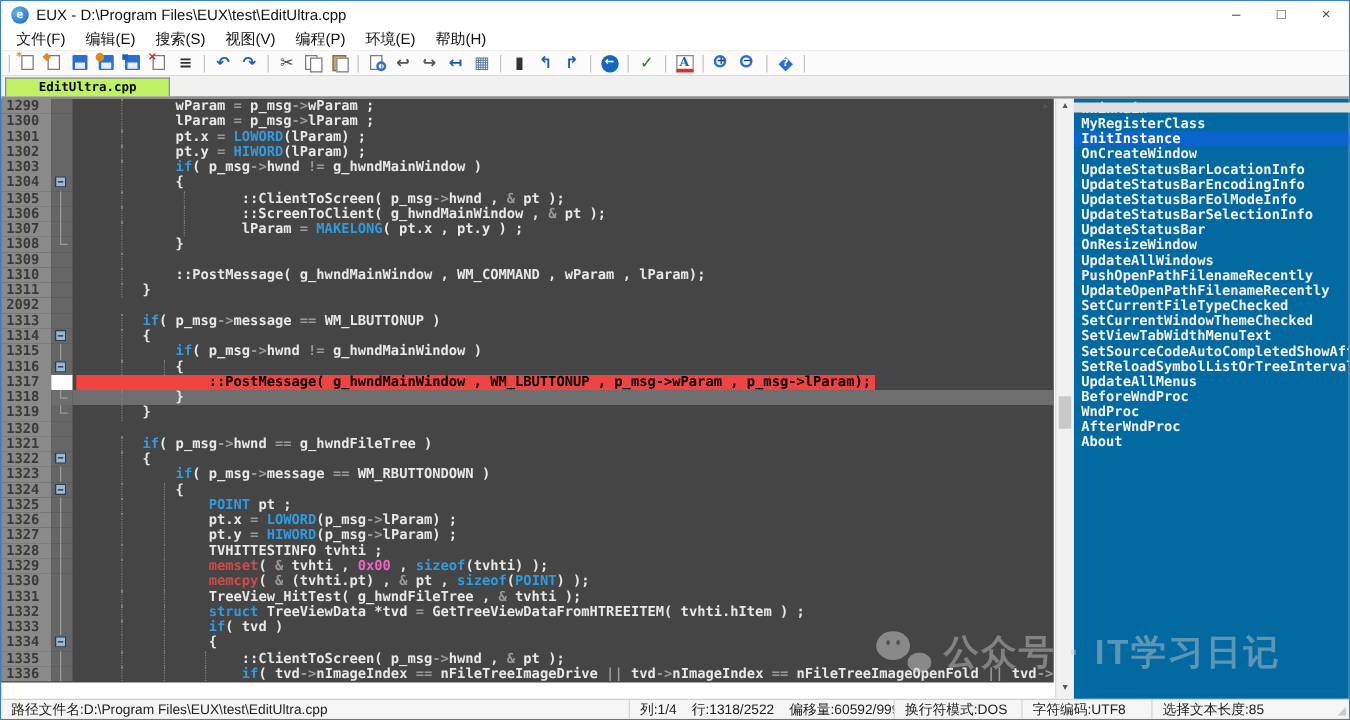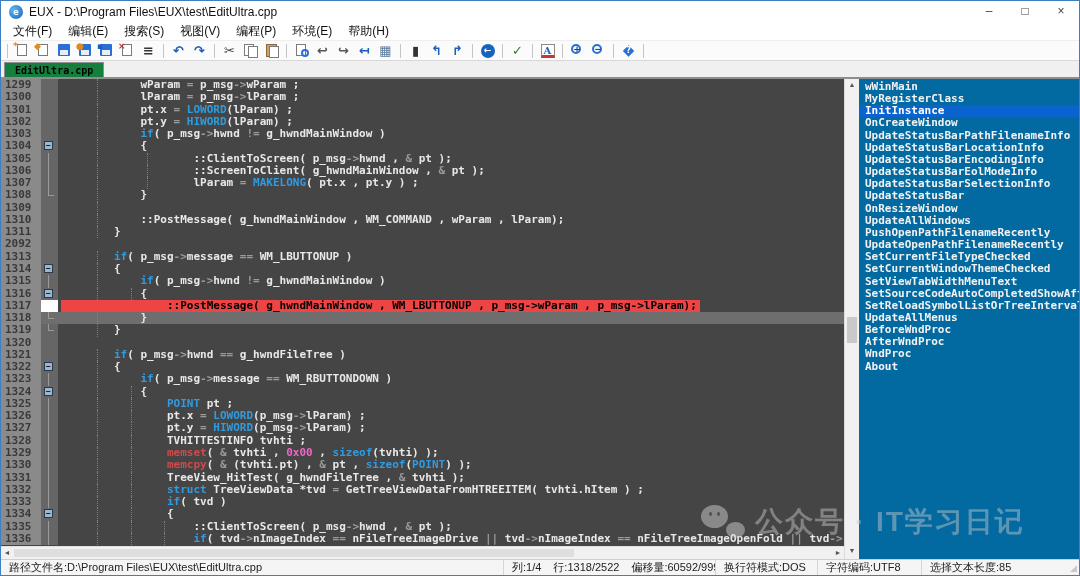--- a/index.html
+++ b/index.html
@@ -33,25 +33,25 @@
   .tbi .clip{position:absolute;left:4px;top:2px;width:11px;height:13px;background:#c9a36a;border:1px solid #8a6a3a}
   .tbi .mag{position:absolute;right:2px;bottom:2px;width:8px;height:8px;border:2px solid #2a6fd4;border-radius:50%}
   .tbi .mag.big{left:3px;top:2px;width:10px;height:10px}
   .tbi .zs{position:absolute;left:5px;top:1px;font:bold 9px/12px "DejaVu Sans",sans-serif;color:#1b3f7a;width:8px;text-align:center}
   .tbi .ab{width:14px;height:14px;background:#fff;border:1px solid #8a8a8a;color:#1b5fb8;
            font:bold 10px/12px "DejaVu Serif",serif;text-align:center;border-bottom:3px solid #cc3333}
   .tbi .dia{font:15px/17px "DejaVu Sans",sans-serif;color:#2a6fd4}
   .tbi .dq{position:absolute;left:0;right:0;text-align:center;color:#fff;font:bold 8px/17px "DejaVu Sans",sans-serif}
   
   .tabbar{height:18px;background:#f0f0f0;border-bottom:2px solid #8e8e8e;display:flex;align-items:flex-end}
-  .tab{background:#15803d;border:1px solid #8e8e8e;border-bottom:none;margin-left:3px;
-       padding:1px 10px 0;font:bold 10px/13px "DejaVu Sans Mono",monospace;color:#000;height:15px}
+  .tab{background:#bef264;border:1px solid #8e8e8e;border-bottom:none;margin-left:3px;
+       padding:1px 26px 0;font:bold 10px/13px "DejaVu Sans Mono",monospace;color:#000;height:15px}
   
   .main{display:flex;height:480px}
-  .edcol{width:843px;display:flex;flex-direction:column;flex:0 0 auto}
+  .edcol{width:843px;display:flex;flex-direction:row;flex:0 0 auto}
   .editor{height:467px;background:#454545;overflow:hidden;display:flex;flex-direction:column}
   .ln{display:flex;height:12.28px;flex:0 0 auto}
   .gut{width:40px;flex:0 0 auto;background:#8a8a8a;color:#3a3a3a;padding-left:4px;
        font:bold 11px/12.28px "DejaVu Sans Mono",monospace}
   .fm{width:17px;flex:0 0 auto;background:#666;position:relative}
   .fmk{position:absolute;left:3px;top:1px;width:9px;height:9px;background:#9db6cf;border:1px solid #2a3a4a;
        color:#101820;font:bold 8px/7px "DejaVu Sans Mono",monospace;text-align:center}
   .fv{position:absolute;left:7px;top:0;bottom:0;width:1px;background:#9a9a9a}
   .fe{position:absolute;left:7px;top:0;width:6px;height:7px;border-left:1px solid #9a9a9a;border-bottom:1px solid #9a9a9a}
   .cd{flex:1;position:relative;white-space:pre;overflow:hidden;padding-left:3px;
@@ -481,39 +481,38 @@
     <div class="vscroll">
       <span class="sarr up">▲</span>
       <span class="vthumb"></span>
       <span class="sarr dn">▼</span>
     </div>
     <div class="panel">
         <div class="sym">wWinMain</div>
         <div class="sym">MyRegisterClass</div>
         <div class="sym selected">InitInstance</div>
         <div class="sym">OnCreateWindow</div>
-        <div class="sym">UpdateStatusBarPathFilenameInfo</div>
         <div class="sym">UpdateStatusBarLocationInfo</div>
         <div class="sym">UpdateStatusBarEncodingInfo</div>
         <div class="sym">UpdateStatusBarEolModeInfo</div>
         <div class="sym">UpdateStatusBarSelectionInfo</div>
         <div class="sym">UpdateStatusBar</div>
         <div class="sym">OnResizeWindow</div>
         <div class="sym">UpdateAllWindows</div>
         <div class="sym">PushOpenPathFilenameRecently</div>
         <div class="sym">UpdateOpenPathFilenameRecently</div>
         <div class="sym">SetCurrentFileTypeChecked</div>
         <div class="sym">SetCurrentWindowThemeChecked</div>
         <div class="sym">SetViewTabWidthMenuText</div>
         <div class="sym">SetSourceCodeAutoCompletedShowAfter</div>
         <div class="sym">SetReloadSymbolListOrTreeIntervalMe</div>
         <div class="sym">UpdateAllMenus</div>
         <div class="sym">BeforeWndProc</div>
+        <div class="sym">WndProc</div>
         <div class="sym">AfterWndProc</div>
-        <div class="sym">WndProc</div>
         <div class="sym">About</div>
       </div>
   </div>
 
   <div class="statusbar">
     <span class="sf path">路径文件名:D:\Program Files\EUX\test\EditUltra.cpp</span>
     <span class="sf loc">
       <span>列:1/4</span>
       <span>行:1318/2522</span>
       <span>偏移量:60592/99932</span>

